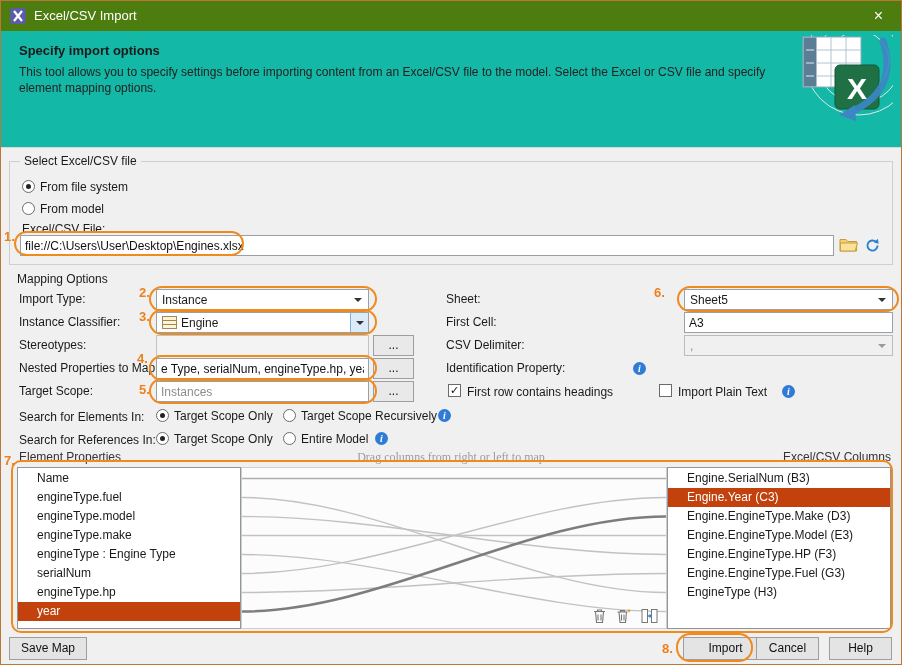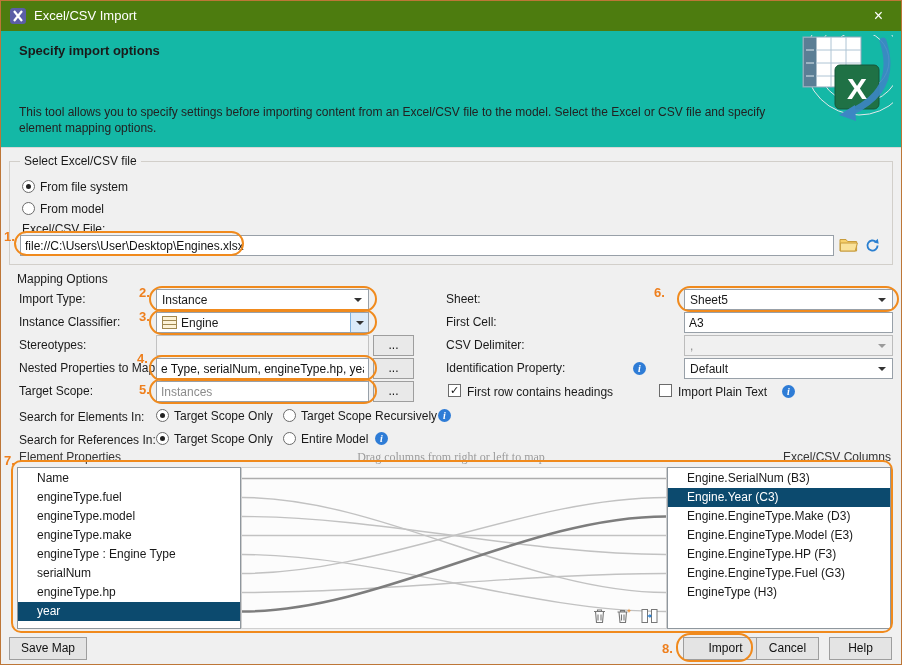--- a/index.html
+++ b/index.html
@@ -6,21 +6,21 @@
   body { width:902px; height:665px; font-family:"Liberation Sans", sans-serif; background:#fff; }
   .dialog { position:relative; width:902px; height:665px; border:1px solid #bd7637; background:#f0f0f0; overflow:hidden; font-size:12px; color:#1a1a1a; }
 
   .titlebar { position:absolute; left:0; top:0; width:900px; height:30px; background:#4d7c0f; color:#fff; }
   .app-icon { position:absolute; left:9px; top:7px; width:16px; height:16px; }
   .tb-title { position:absolute; left:33px; top:0; line-height:30px; font-size:13px; }
   .tb-close { position:absolute; right:0; top:0; width:45px; height:30px; line-height:29px; text-align:center; font-size:16px; cursor:default; }
 
   .header { position:absolute; left:0; top:30px; width:900px; height:117px; background:#14b8a6; border-bottom:1px solid #d8d8d8; }
   .h-title { position:absolute; left:18px; top:12px; font-size:13px; font-weight:bold; }
-  .h-desc { position:absolute; left:18px; top:33px; width:748px; font-size:12px; line-height:16px; color:#222;margin-top:40px; }
+  .h-desc { position:absolute; left:18px; top:33px; width:748px; font-size:12px; line-height:16px; color:#222; }
   .h-art { position:absolute; left:792px; top:4px; }
 
   .lbl { position:absolute; white-space:nowrap; color:#1a1a1a; }
   .group { position:absolute; left:8px; top:160px; width:884px; height:104px; border:1px solid #d2cfca; }
   .legend { position:absolute; left:10px; top:-8px; background:#f0f0f0; padding:0 4px; }
 
   .radio-row { position:absolute; display:flex; gap:5px; align-items:center; height:15px; }
   .radio { width:13px; height:13px; border:1px solid #6b6b6b; border-radius:50%; background:#fff; position:relative; flex:none; }
   .radio.checked::after { content:""; position:absolute; left:3px; top:3px; width:5px; height:5px; border-radius:50%; background:#222; }
 
@@ -39,21 +39,21 @@
   .combo-btn .combo-arrow { margin:0; }
   .cls-icon { margin-right:4px; display:inline-flex; flex:none; }
 
   .btn { position:absolute; height:23px; background:#e4e4e4; border:1px solid #9e9e9e; text-align:center; line-height:21px; color:#111; cursor:default; }
   .dots { height:21px; line-height:19px; background:#e9e9e9; }
 
   .info { position:absolute; width:13px; height:13px; border-radius:50%; background:#2e7cd6; color:#fff; font:italic bold 10px "Liberation Serif", serif; display:flex; align-items:center; justify-content:center; }
 
   .listbox { position:absolute; top:466px; width:224px; height:162px; background:#fff; border:1px solid #8f979e; overflow:hidden; padding-top:1px; }
   .item { height:19px; line-height:19px; padding:0 19px; white-space:nowrap; overflow:hidden; }
-  .item.sel { background:#0c4a6e; color:#fff; }
+  .item.sel { background:#c2410c; color:#fff; }
   .mapcenter { position:absolute; left:240px; top:466px; width:426px; height:162px; background:#fcfcfc; border:1px solid #cfcfcf; }
   .map-hint { position:absolute; left:250px; top:449px; width:400px; text-align:center; color:#9b9b9b;font-family:Liberation Serif, serif; }
   .map-tools { position:absolute; right:8px; bottom:4px; display:flex; gap:9px; align-items:center; }
   .map-tools span { display:inline-flex; }
 
   .num { position:absolute; color:#ee7f1d; font-weight:bold; font-size:13px; z-index:60; }
   .oval { position:absolute; border:2px solid #f08a1d; border-radius:14px; pointer-events:none; z-index:50; }
 
   .iconbtn { position:absolute; display:flex; align-items:center; justify-content:center; }
 </style>
@@ -161,24 +161,20 @@
 
   <div class="combo" style="left:683px; top:288px; width:209px">
     <span class="combo-text">Sheet5</span>
     <span class="combo-arrow"></span>
   </div>
   <input class="tinput" style="left: 683px; top: 311px; width: 209px;" value="A3">
   <div class="combo disabled" style="left:683px; top:334px; width:209px">
     <span class="combo-text">,</span>
     <span class="combo-arrow"></span>
   </div>
-  <div class="combo" style="left:683px; top:357px; width:209px">
-    <span class="combo-text">Default</span>
-    <span class="combo-arrow"></span>
-  </div>
 
   <span class="check" style="left:447px; top:383px">✓</span>
   <div class="lbl" style="left:466px; top:384px">First row contains headings</div>
   <span class="check" style="left:658px; top:383px"></span>
   <div class="lbl" style="left:677px; top:384px">Import Plain Text</div>
   <span class="info" style="left:781px; top:384px">i</span>
 
   <div class="lbl" style="left:18px; top:409px">Search for Elements In:</div>
   <div class="radio-row" style="left:155px; top:407px">
     <span class="radio checked"></span>

